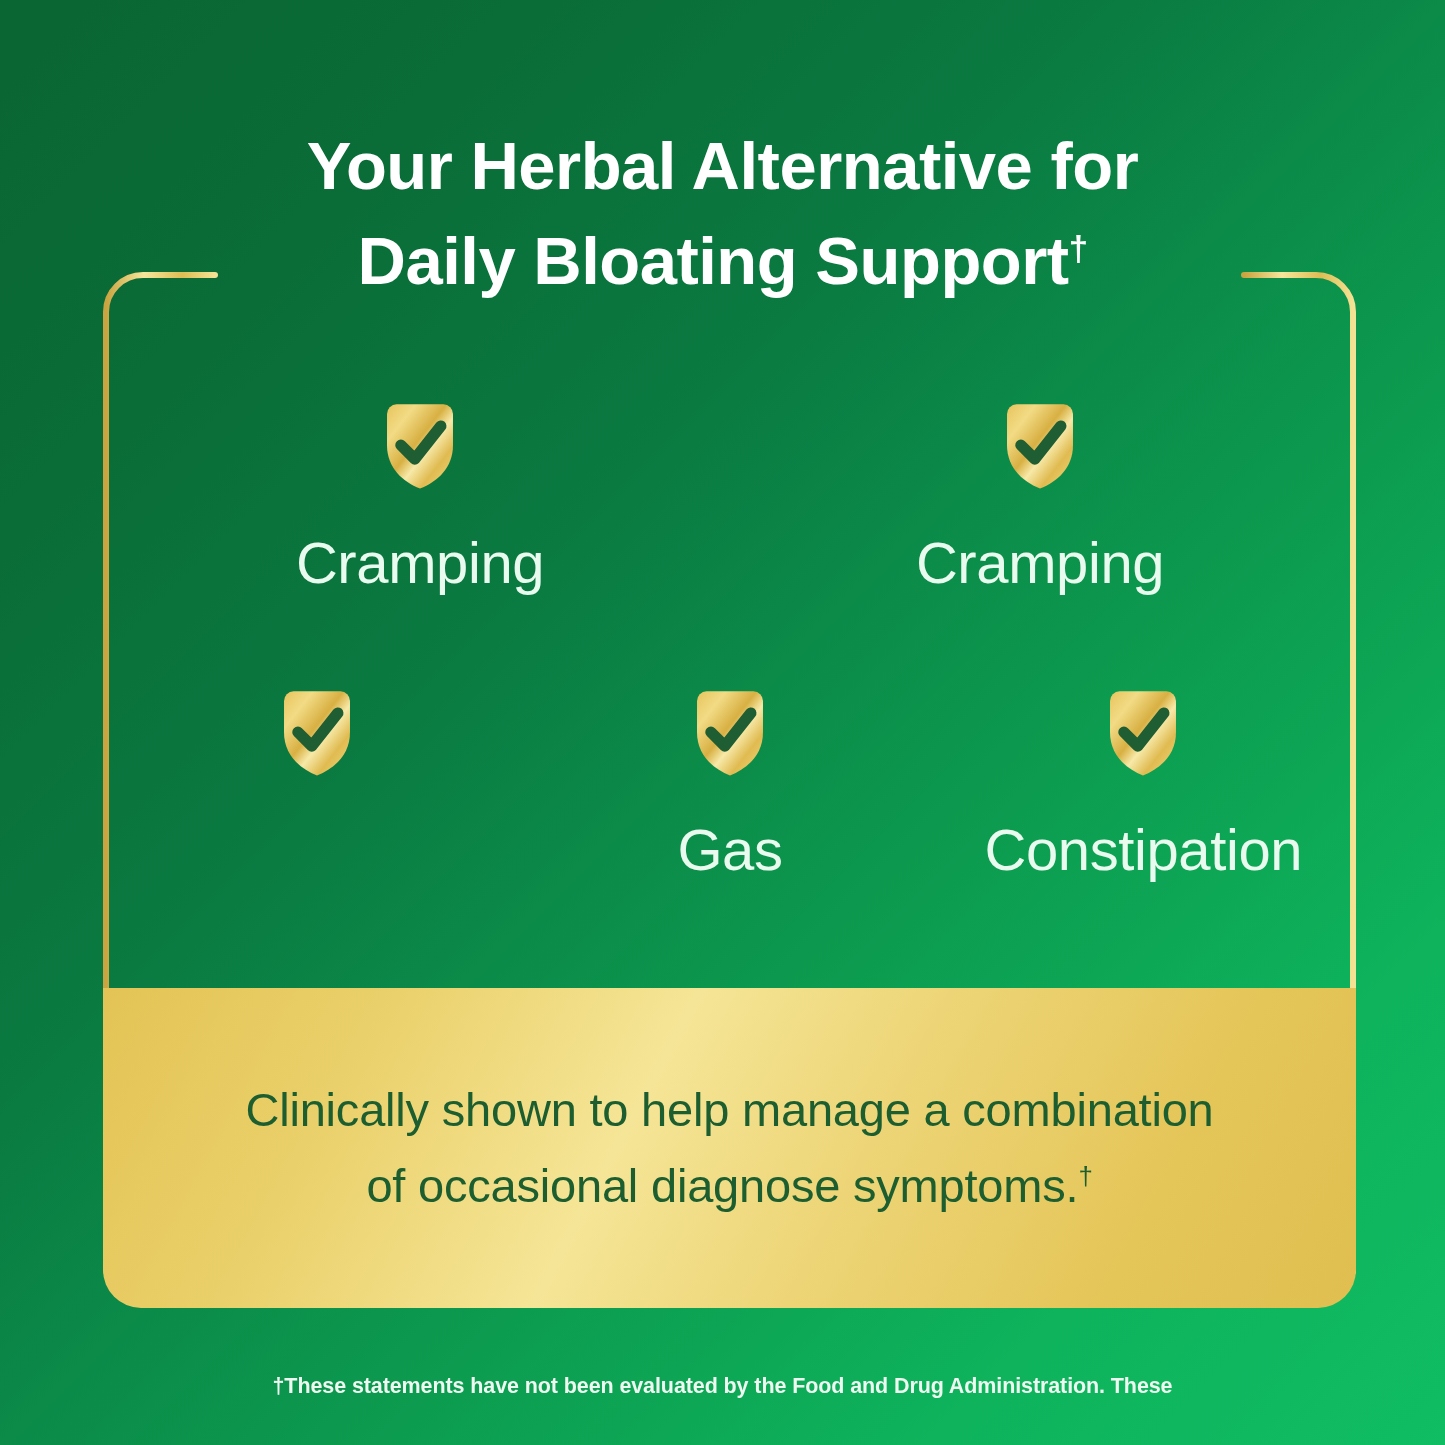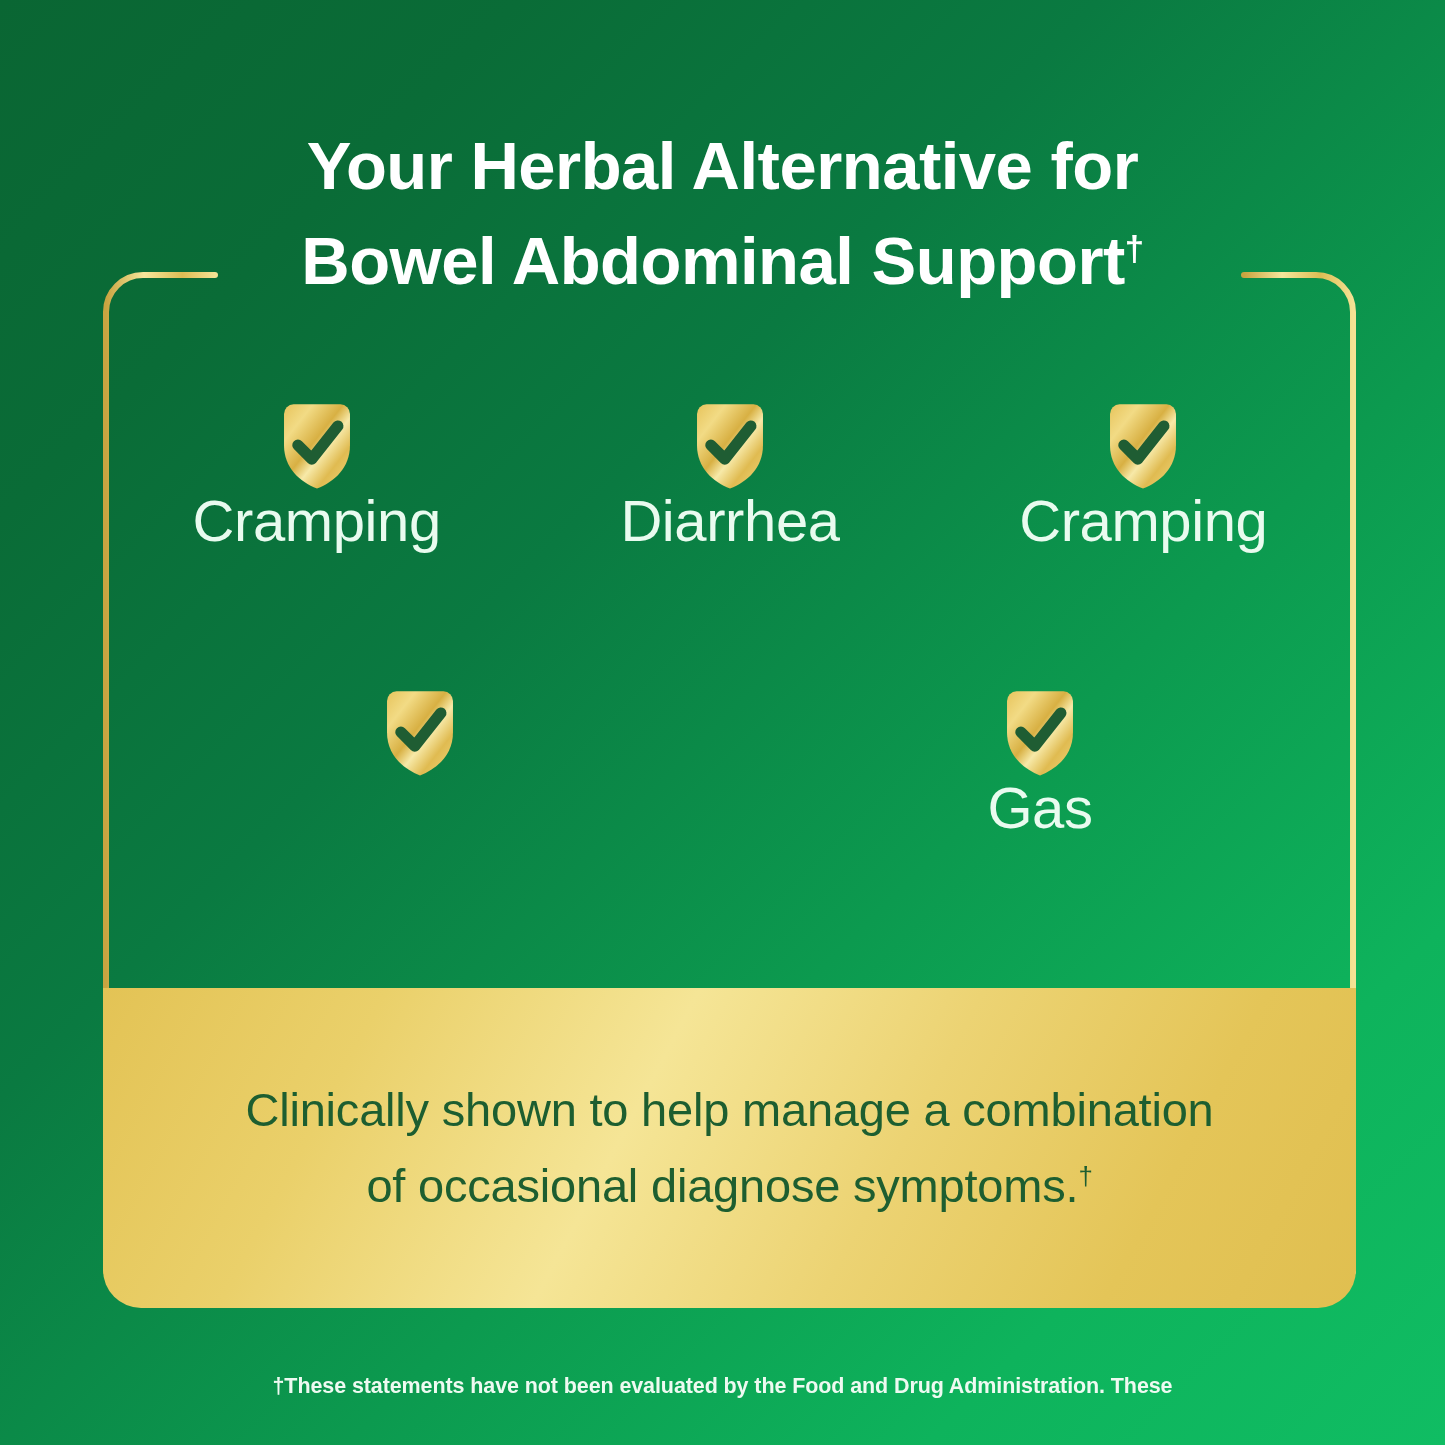--- a/index.html
+++ b/index.html
@@ -86,20 +86,21 @@
   }
 
   .shield {
     width:92px;
     height:92px;
     display:block;
   }
   .shield svg { display:block; width:100%; height:100%; }
 
   .cell-label {
+    margin-top:42px;
     color:#e9fbef;
     font-size:58px;
     font-weight:400;
     line-height:1;
     white-space:nowrap;
     letter-spacing:-0.4px;
     text-align:center;
   }
 
   
@@ -177,21 +178,21 @@
       </defs>
 
       <path d="M 112 3 L 40 3 A 37 37 0 0 0 3 40 L 3 1000" fill="none" stroke="url(#goldLineV)" stroke-width="6" stroke-linecap="round"></path>
 
       <path d="M 1141 3 L 1213 3 A 37 37 0 0 1 1250 40 L 1250 1000" fill="none" stroke="url(#goldLineV)" stroke-width="6" stroke-linecap="round"></path>
     </svg>
   </div>
 
   <h1 class="headline">
     <span>Your Herbal Alternative for</span><br>
-    <span>Bowel Abdominal Support</span><span class="sup">†</span>
+    <span>Daily Bloating Support</span><span class="sup">†</span>
   </h1>
 
   <div class="grid">
 
     <div class="grid-row row-1">
 
       <div class="cell">
         <span class="shield">
           <svg viewBox="0 0 100 106" aria-hidden="true">
             <defs>
@@ -204,29 +205,20 @@
                 <stop offset="100%" stop-color="#f1d87f"></stop>
               </linearGradient>
             </defs>
             <path d="M 12 16 A 11 11 0 0 1 23 5 L 77 5 A 11 11 0 0 1 88 16 L 88 52 C 88 78 70 94 50 102 C 30 94 12 78 12 52 Z" fill="url(#sg1)"></path>
             <path d="M 28 52 L 44 68 L 74 30" fill="none" stroke="#1f5d33" stroke-width="13" stroke-linecap="round" stroke-linejoin="round"></path>
           </svg>
         </span>
         <div class="cell-label">Cramping</div>
       </div>
 
-      <div class="cell">
-        <span class="shield">
-          <svg viewBox="0 0 100 106" aria-hidden="true">
-            <path d="M 12 16 A 11 11 0 0 1 23 5 L 77 5 A 11 11 0 0 1 88 16 L 88 52 C 88 78 70 94 50 102 C 30 94 12 78 12 52 Z" fill="url(#sg1)"></path>
-            <path d="M 28 52 L 44 68 L 74 30" fill="none" stroke="#1f5d33" stroke-width="13" stroke-linecap="round" stroke-linejoin="round"></path>
-          </svg>
-        </span>
-        <div class="cell-label">Diarrhea</div>
-      </div>
 
       <div class="cell">
         <span class="shield">
           <svg viewBox="0 0 100 106" aria-hidden="true">
             <path d="M 12 16 A 11 11 0 0 1 23 5 L 77 5 A 11 11 0 0 1 88 16 L 88 52 C 88 78 70 94 50 102 C 30 94 12 78 12 52 Z" fill="url(#sg1)"></path>
             <path d="M 28 52 L 44 68 L 74 30" fill="none" stroke="#1f5d33" stroke-width="13" stroke-linecap="round" stroke-linejoin="round"></path>
           </svg>
         </span>
         <div class="cell-label">Cramping</div>
       </div>
@@ -247,20 +239,29 @@
       <div class="cell">
         <span class="shield">
           <svg viewBox="0 0 100 106" aria-hidden="true">
             <path d="M 12 16 A 11 11 0 0 1 23 5 L 77 5 A 11 11 0 0 1 88 16 L 88 52 C 88 78 70 94 50 102 C 30 94 12 78 12 52 Z" fill="url(#sg1)"></path>
             <path d="M 28 52 L 44 68 L 74 30" fill="none" stroke="#1f5d33" stroke-width="13" stroke-linecap="round" stroke-linejoin="round"></path>
           </svg>
         </span>
         <div class="cell-label">Gas</div>
       </div>
 
+      <div class="cell">
+        <span class="shield">
+          <svg viewBox="0 0 100 106" aria-hidden="true">
+            <path d="M 12 16 A 11 11 0 0 1 23 5 L 77 5 A 11 11 0 0 1 88 16 L 88 52 C 88 78 70 94 50 102 C 30 94 12 78 12 52 Z" fill="url(#sg1)"></path>
+            <path d="M 28 52 L 44 68 L 74 30" fill="none" stroke="#1f5d33" stroke-width="13" stroke-linecap="round" stroke-linejoin="round"></path>
+          </svg>
+        </span>
+        <div class="cell-label">Constipation</div>
+      </div>
 
     </div>
   </div>
 
   <div class="claim-panel">
     <div class="claim-text">
       <span>Clinically shown to help manage a combination</span><br>
       <span>of occasional diagnose symptoms.</span><span class="sup">†</span>
     </div>
   </div>

